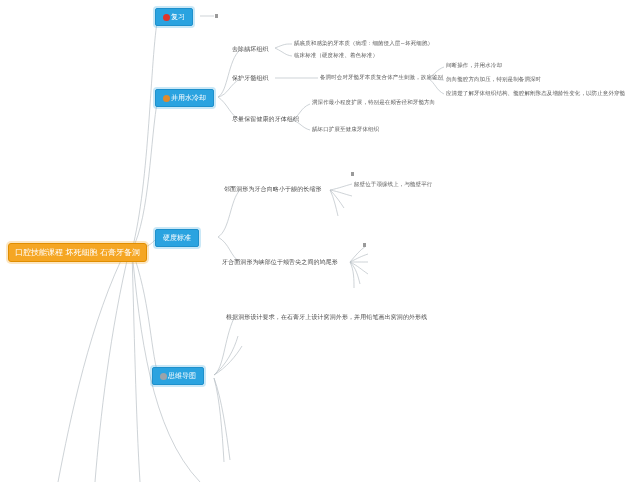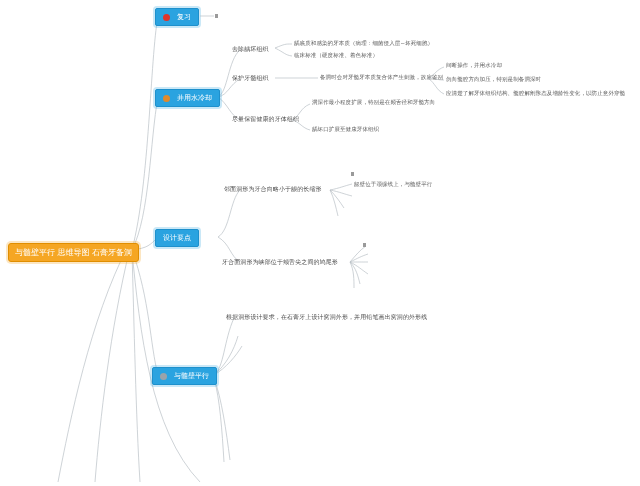--- a/index.html
+++ b/index.html
@@ -30,21 +30,21 @@
   .branch{
     background:#2AA3E0;
     border:1px solid #1E90CC;
     border-radius:2px;
     padding:3px 7px;
     font-size:7px;
     color:#ffffff;
     line-height:10px;
     display:flex;
     align-items:center;
-    gap:7px;
+    gap:1px;
     box-shadow:0 0 0 2px rgba(42,163,224,0.25);
   }
   .bullet{
     width:7px;height:7px;border-radius:50%;
     display:inline-block;flex:0 0 auto;
   }
 
   
   .leaf{
     font-size:6px;
@@ -111,21 +111,21 @@
 
       <path d="M214,375 C224,368 224,340 234,318"></path>
       <path d="M214,375 C226,365 234,350 238,336"></path>
       <path d="M214,375 C226,368 236,356 242,346"></path>
       <path d="M214,378 C222,400 226,430 230,460"></path>
       <path d="M214,378 C220,400 222,430 224,462"></path>
     </g>
   </svg>
 
   <div class="node root" style="left:8px;top:243px;">
-    <span>与髓壁平行 思维导图 石膏牙备洞</span>
+    <span>口腔技能课程 坏死细胞 石膏牙备洞</span>
   </div>
 
   <div class="node branch" style="left:155px;top:8px;">
     <span class="bullet" style="background:#E0342B"></span>
     <span>复习</span>
   </div>
   <div class="dotmark" style="left:215px;top:14px;"></div>
   <svg class="links" viewBox="0 0 640 486">
     <path d="M200,16 L214,16" fill="none" stroke="#b9c0c6" stroke-width="0.7"></path>
   </svg>
@@ -143,30 +143,30 @@
   <div class="node leaf tiny" style="left:320px;top:73px;">备洞时会对牙髓牙本质复合体产生刺激，故应鉴别</div>
   <div class="node leaf tiny" style="left:446px;top:61px;">间断操作，并用水冷却</div>
   <div class="node leaf tiny" style="left:446px;top:75px;">勿向髓腔方向加压，特别是制备洞深时</div>
   <div class="node leaf tiny" style="left:446px;top:89px;">应清楚了解牙体组织结构、髓腔解剖形态及增龄性变化，以防止意外穿髓</div>
 
   <div class="node leaf" style="left:232px;top:114px;">尽量保留健康的牙体组织</div>
   <div class="node leaf tiny" style="left:312px;top:98px;">洞深作最小程度扩展，特别是在颊舌径和牙髓方向</div>
   <div class="node leaf tiny" style="left:312px;top:125px;">龋坏口扩展至健康牙体组织</div>
 
   <div class="node branch" style="left:155px;top:229px;">
-    <span>设计要点</span>
+    <span>硬度标准</span>
   </div>
 
   <div class="node leaf" style="left:224px;top:184px;">邻面洞形为牙合向略小于龈的长缩形</div>
   <div class="node leaf tiny" style="left:354px;top:180px;">龈壁位于颈缘线上，与髓壁平行</div>
   <div class="dotmark" style="left:351px;top:172px;"></div>
 
   <div class="node leaf" style="left:222px;top:257px;">牙合面洞形为峡部位于颊舌尖之间的鸠尾形</div>
   <div class="dotmark" style="left:363px;top:243px;"></div>
 
   <div class="node branch" style="left:152px;top:367px;">
     <span class="bullet" style="background:#9BA3AA"></span>
-    <span>与髓壁平行</span>
+    <span>思维导图</span>
   </div>
 
   <div class="node leaf" style="left:226px;top:312px;">根据洞形设计要求，在石膏牙上设计窝洞外形，并用铅笔画出窝洞的外形线</div>
 
 </div>
 
 </body></html>

